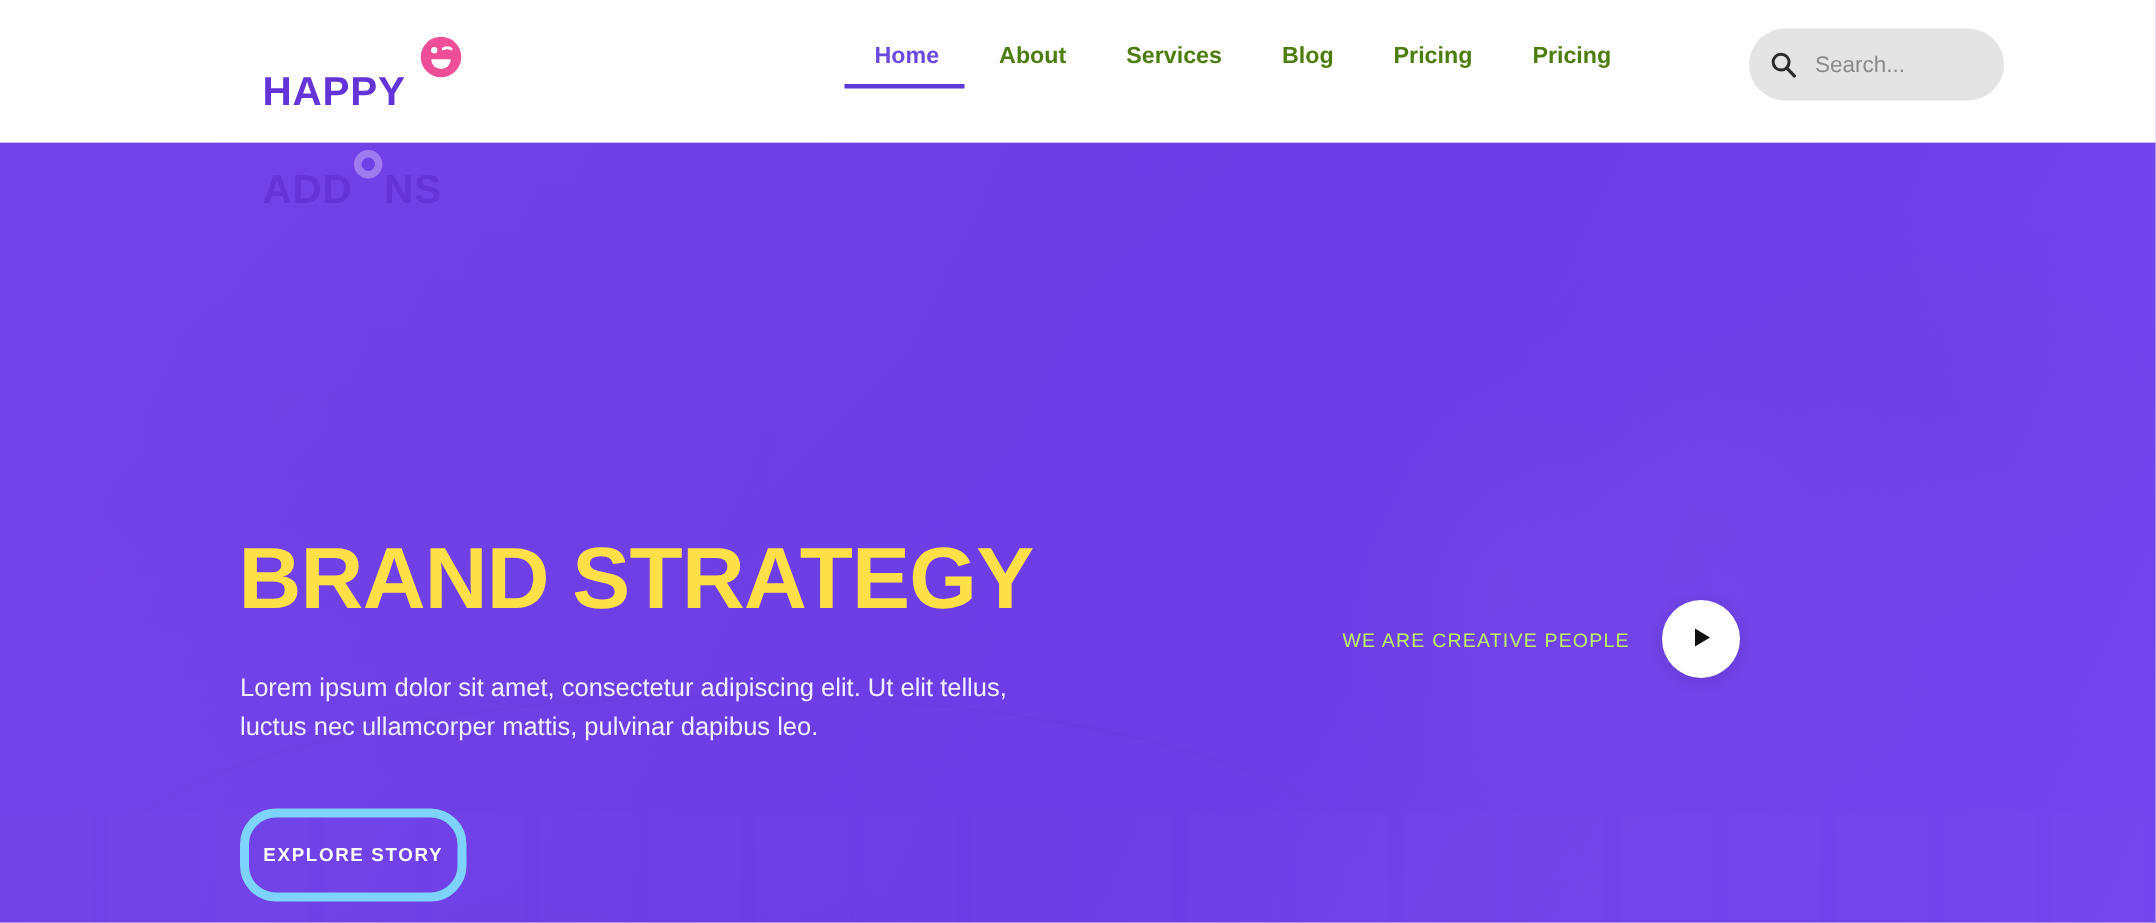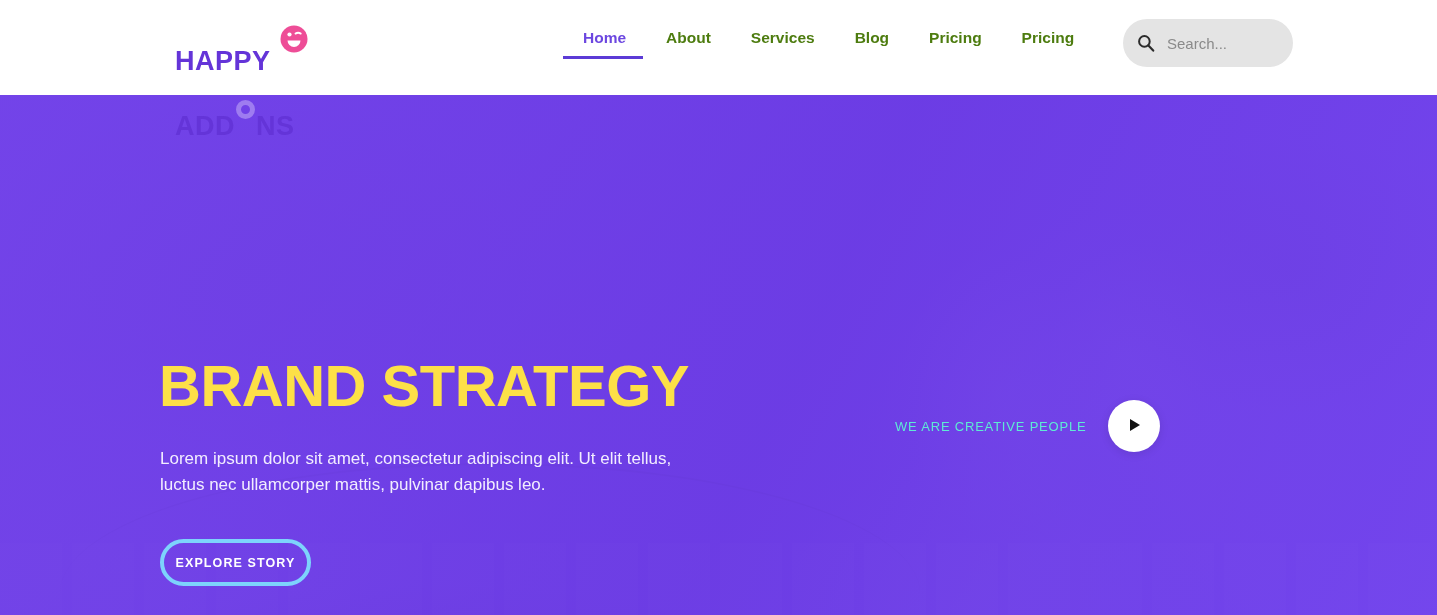--- a/index.html
+++ b/index.html
@@ -72,21 +72,21 @@
     content: "";
     position: absolute;
     left: 3px; right: 3px;
     bottom: 27px;
     height: 3px;
     background: #5C3BD6;
   }
 
   
   .search {
-    position: absolute; left: 1123px; top: 19px;
+    position: absolute; left: 1166px; top: 19px;
     width: 170px; height: 48px;
     background: #e4e4e4;
     border-radius: 24px;
     display: flex; align-items: center;
     padding: 0 14px;
     cursor: text;
   }
   .search-icon { width: 18px; height: 18px; flex: 0 0 auto; display:block; }
   .search-input {
     border: none; outline: none; background: transparent;
@@ -169,42 +169,42 @@
   }
   .subtext {
     position: absolute; left: 160px; top: 351px;
     width: 545px;
     font-size: 17px;
     color: #f2edff;
     line-height: 1.55;
   }
   .cta {
     position: absolute; left: 160px; top: 444px;
-    width: 151px; height: 47px;
-    border: 4px solid #7dd3fc;
+    width: 151px; height: 62px;
+    border: 6px solid #7dd3fc;
     border-radius: 24px;
     background: transparent;
     color: #ffffff;
     font-family: "Liberation Sans", sans-serif;
     font-size: 12.5px;
     font-weight: 700;
     letter-spacing: 1.1px;
     cursor: pointer;
     display: flex; align-items: center; justify-content: center;
   }
 
   
   .video-block {
     position: absolute; left: 895px; top: 305px;
     display: flex; align-items: center; gap: 22px;
   }
   .video-label {
     font-size: 13px;
     letter-spacing: 0.8px;
-    color: #5eead4;
+    color: #bef264;
     white-space: nowrap;
   }
   .play-button {
     width: 52px; height: 52px;
     border-radius: 50%;
     background: #ffffff;
     border: none;
     display: flex; align-items: center; justify-content: center;
     cursor: pointer;
     box-shadow: 0 2px 10px rgba(0,0,0,0.10);

